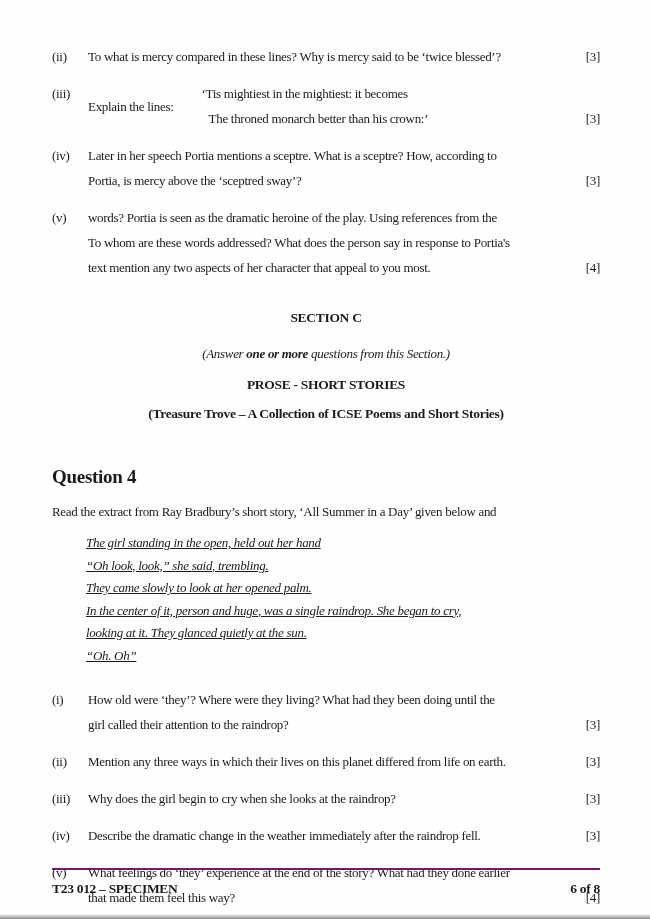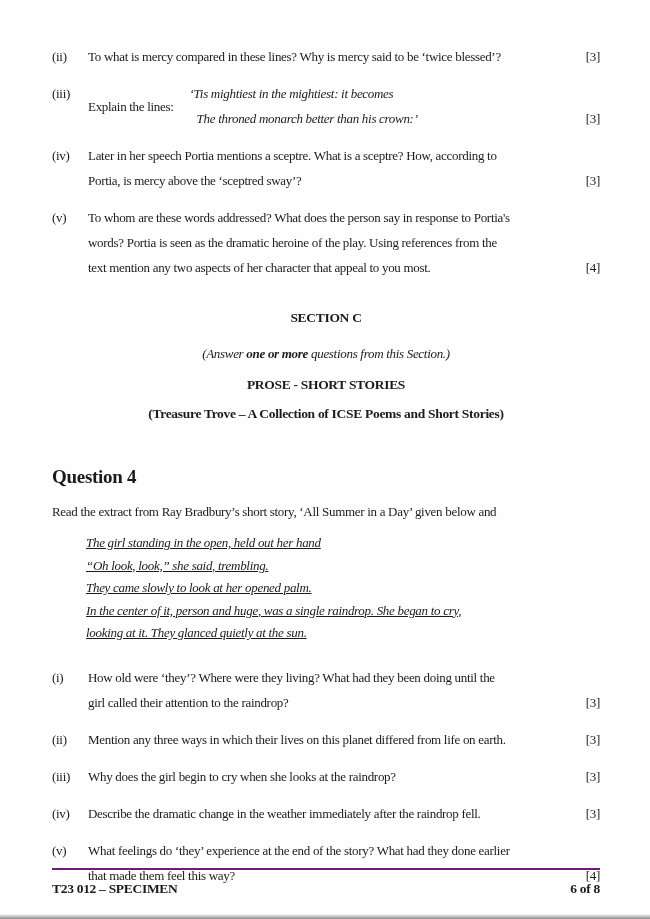--- a/index.html
+++ b/index.html
@@ -40,22 +40,21 @@
     line-height: 25px;
   }
   .line {
     white-space: nowrap;
   }
   .quote-row {
     display: flex;
     align-items: center;
   }
   .quote-block {
-    margin-left: 16px;
-    font-style: italic;
+    margin-left: 28px;
   }
   .quote-block .quote-l2 {
     margin-left: 7px;
   }
   
   .center-block {
     text-align: center;
     margin-top: 30px;
   }
   .section-title {
@@ -150,22 +149,22 @@
       <div class="body">
         <div class="line">Later in her speech Portia mentions a sceptre. What is a sceptre? How, according to</div>
         <div class="line">Portia, is mercy above the ‘sceptred sway’?</div>
       </div>
       <div class="marks">[3]</div>
     </div>
 
     <div class="q">
       <div class="num">(v)</div>
       <div class="body">
+        <div class="line">words? Portia is seen as the dramatic heroine of the play. Using references from the</div>
         <div class="line">To whom are these words addressed? What does the person say in response to Portia's</div>
-        <div class="line">words? Portia is seen as the dramatic heroine of the play. Using references from the</div>
         <div class="line">text mention any two aspects of her character that appeal to you most.</div>
       </div>
       <div class="marks">[4]</div>
     </div>
 
     <div class="center-block">
       <div class="section-title">SECTION C</div>
       <div class="section-instruction">
         <span>(Answer </span><span class="bold">one or more</span><span> questions from this Section.)</span>
       </div>
@@ -177,20 +176,21 @@
       <div class="question-title">Question 4</div>
       <div class="intro">
         <div class="line">Read the extract from Ray Bradbury’s short story, ‘All Summer in a Day’ given below and</div>
       </div>
       <div class="extract">
         <div class="line">The girl standing in the open, held out her hand</div>
         <div class="line">“Oh look, look,” she said, trembling.</div>
         <div class="line">They came slowly to look at her opened palm.</div>
         <div class="line">In the center of it, person and huge, was a single raindrop. She began to cry,</div>
         <div class="line">looking at it. They glanced quietly at the sun.</div>
+        <div class="line">“Oh. Oh”</div>
       </div>
 
       <div class="q">
         <div class="num">(i)</div>
         <div class="body">
           <div class="line">How old were ‘they’? Where were they living? What had they been doing until the</div>
           <div class="line">girl called their attention to the raindrop?</div>
         </div>
         <div class="marks">[3]</div>
       </div>

